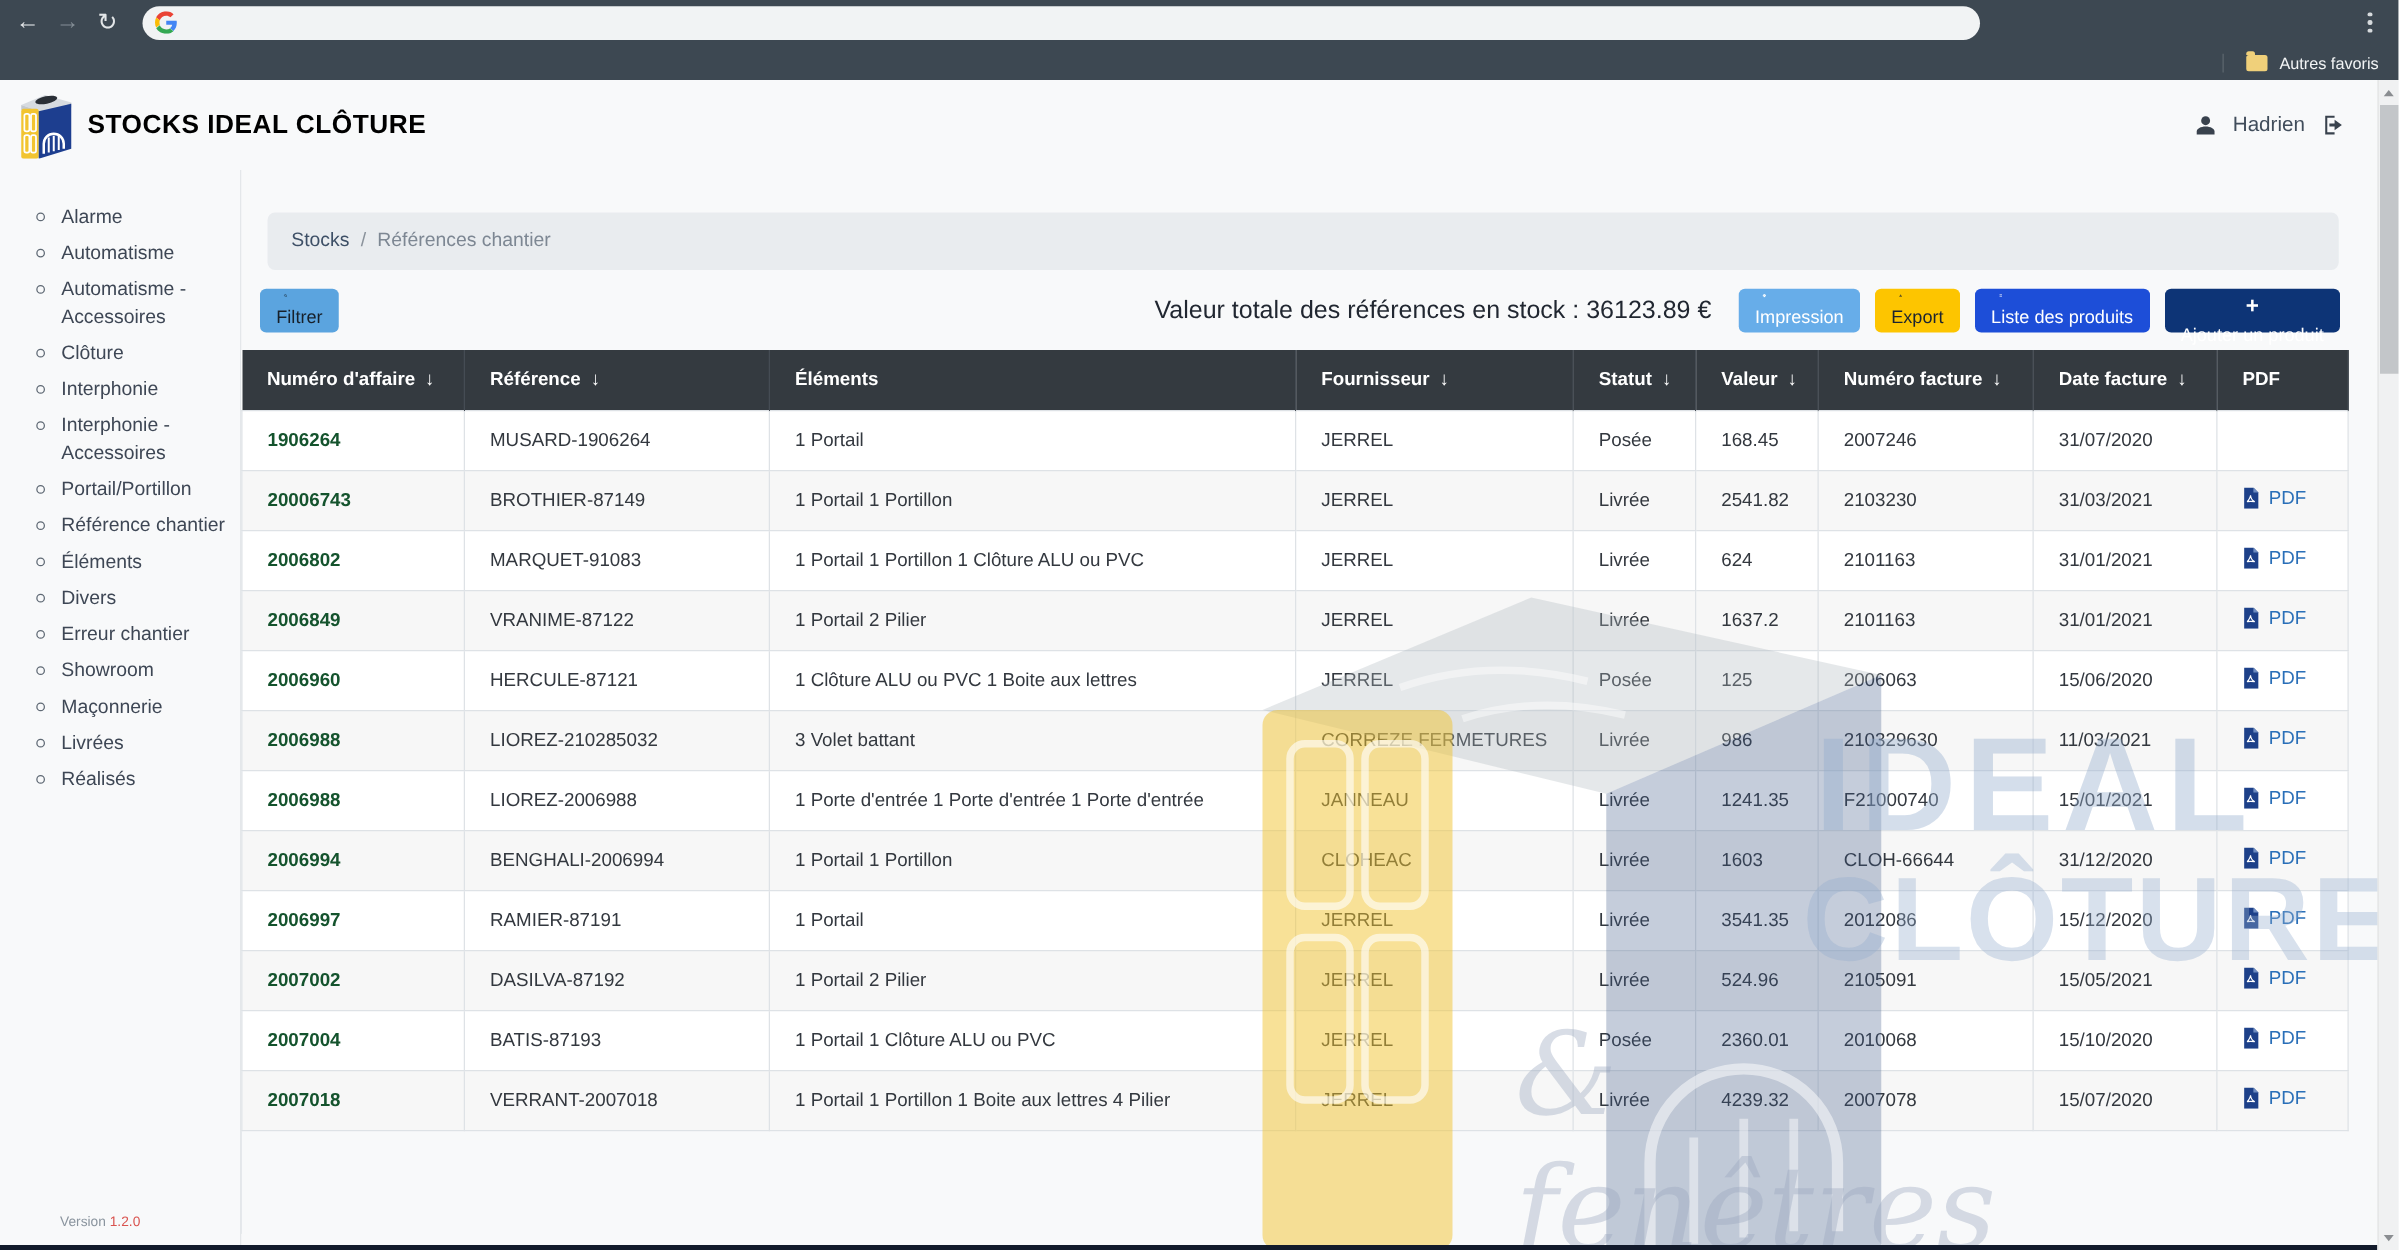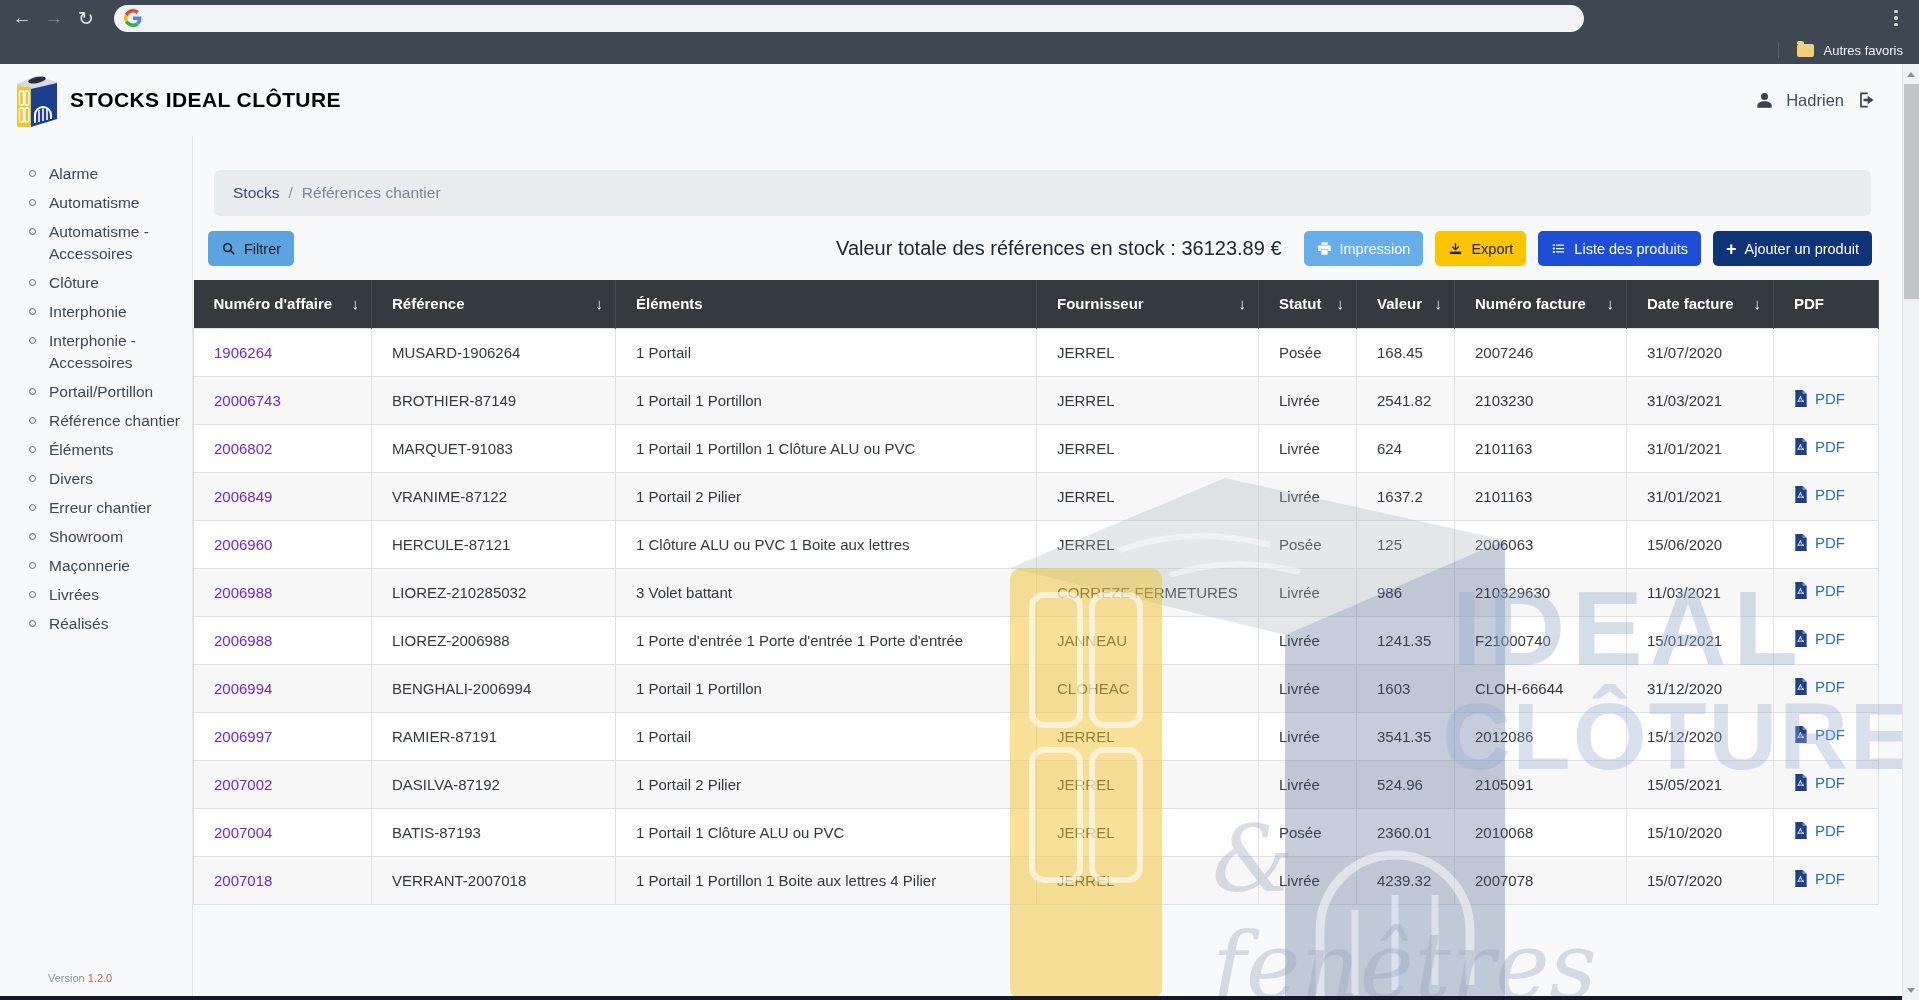--- a/index.html
+++ b/index.html
@@ -57,42 +57,42 @@
 
   
   .main { position:absolute; top:136px; left:192px; right:17px; bottom:0; border-left:1px solid #e4e7ea; }
   .breadcrumb-bar { margin:34px 31px 0 21px; height:46px; background:#e9ecef; border-radius:6px;
                     display:flex; align-items:center; padding-left:19px; font-size:15.5px; gap:9px; }
   .bc-root { color:#3d4f66; cursor:pointer; }
   .bc-sep { color:#8a929b; }
   .bc-cur { color:#7d8793; }
 
   .toolbar { margin:15px 30px 0 15px; display:flex; align-items:center; }
-  .btn { height:35px; border-radius:5px; display:flex; align-items:center; padding:4px 13px; font-size:14.5px;
-         cursor:pointer; gap:8px; white-space:nowrap; border:none; }
+  .btn { height:35px; border-radius:5px; display:flex; padding:4px 13px; font-size:14.5px;
+         cursor:pointer; gap:8px; white-space:nowrap; border:none;flex-direction:column; }
   .btn svg { width:15px; height:15px; }
   .btn-filter { background:#5ba4df; color:#17202a; }
   .total-text { margin-left:auto; margin-right:22px; font-size:20px; color:#212731; }
   .btn-group { display:flex; gap:12px; }
   .btn-impression { background:#67ade9; color:#ffffff; }
   .btn-export { background:#fdc500; color:#1c2430; }
   .btn-list { background:#1d4ed8; color:#ffffff; }
   .btn-add { background:#0d3476; color:#ffffff; }
   .plus-glyph { font-size:18px; font-weight:bold; line-height:1; }
 
   
   .table-wrap { margin-top:14px; }
   table { border-collapse:collapse; table-layout:fixed; width:1685px; background:#fff; }
   thead th { background:#343a40; color:#fff; height:48px; font-size:15px; font-weight:bold; text-align:left;
              padding:0 12px 0 20px; border-right:1px solid #454c54; cursor:pointer; }
-  thead th .th-inner { display:flex; align-items:center; justify-content:space-between; }
+  thead th .th-inner { display:flex; align-items:center; }
   thead th .arrow { font-size:15px; font-weight:bold; margin-left:8px; }
   tbody td { height:48px; font-size:15px; color:#33383f; padding:0 12px 0 20px; border:1px solid #dee2e6; background:transparent; }
   tbody tr:nth-child(even) td { background:rgba(0,0,0,0.032); }
-  td.col-affaire { font-weight:normal; color:#6d28d9; }
+  td.col-affaire { font-weight:bold; color:#14532d; }
   .pdf-link { display:inline-flex; align-items:center; gap:7px; color:#2a6fb8; cursor:pointer; font-size:15px; }
   .pdf-link svg { width:14px; height:17px; }
 
   
   .watermark { position:absolute; pointer-events:none; z-index:5; }
   .wm-cube { position:absolute; left:980px; top:440px; width:560px; height:560px; }
   .wm-t1 { position:absolute; left:1452px; top:568px; font-size:106px; font-weight:bold; letter-spacing:7px; color:rgba(148,172,205,.40); }
   .wm-t2 { position:absolute; left:1442px; top:682px; font-size:95px; font-weight:bold; letter-spacing:2px; color:rgba(148,172,205,.36); }
   .wm-t3 { position:absolute; left:1212px; top:806px; font-size:92px; font-style:italic; font-family:"DejaVu Serif",serif; color:rgba(152,166,190,.38); }
 

